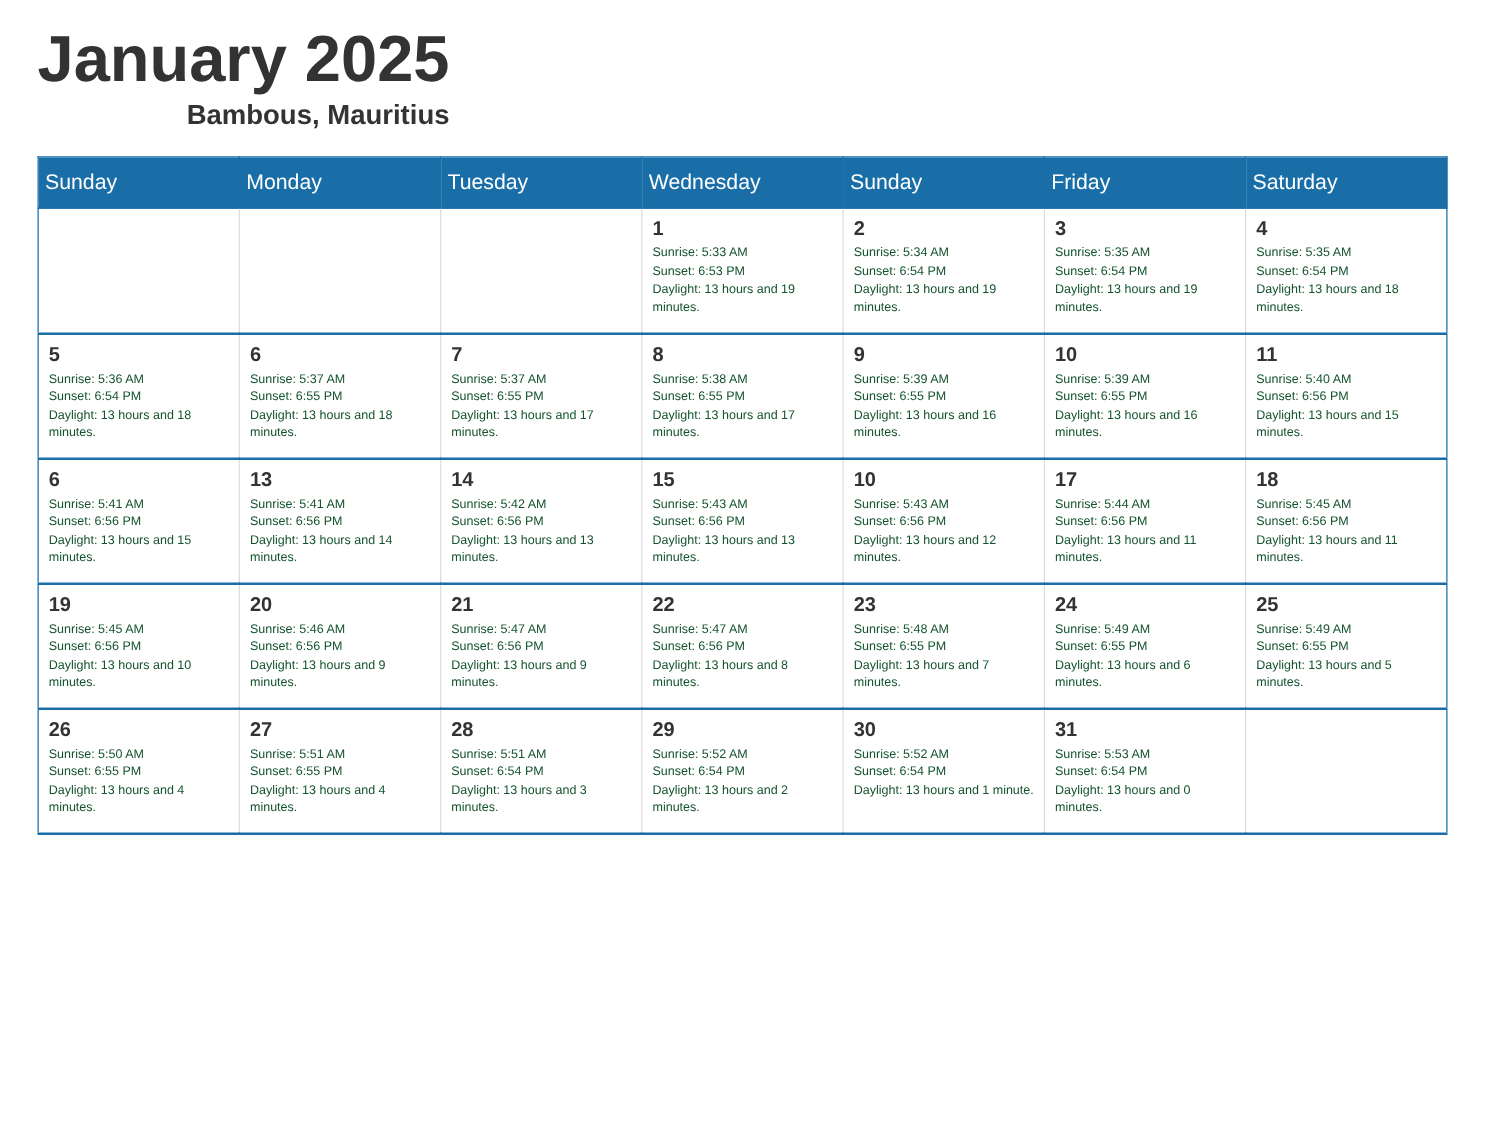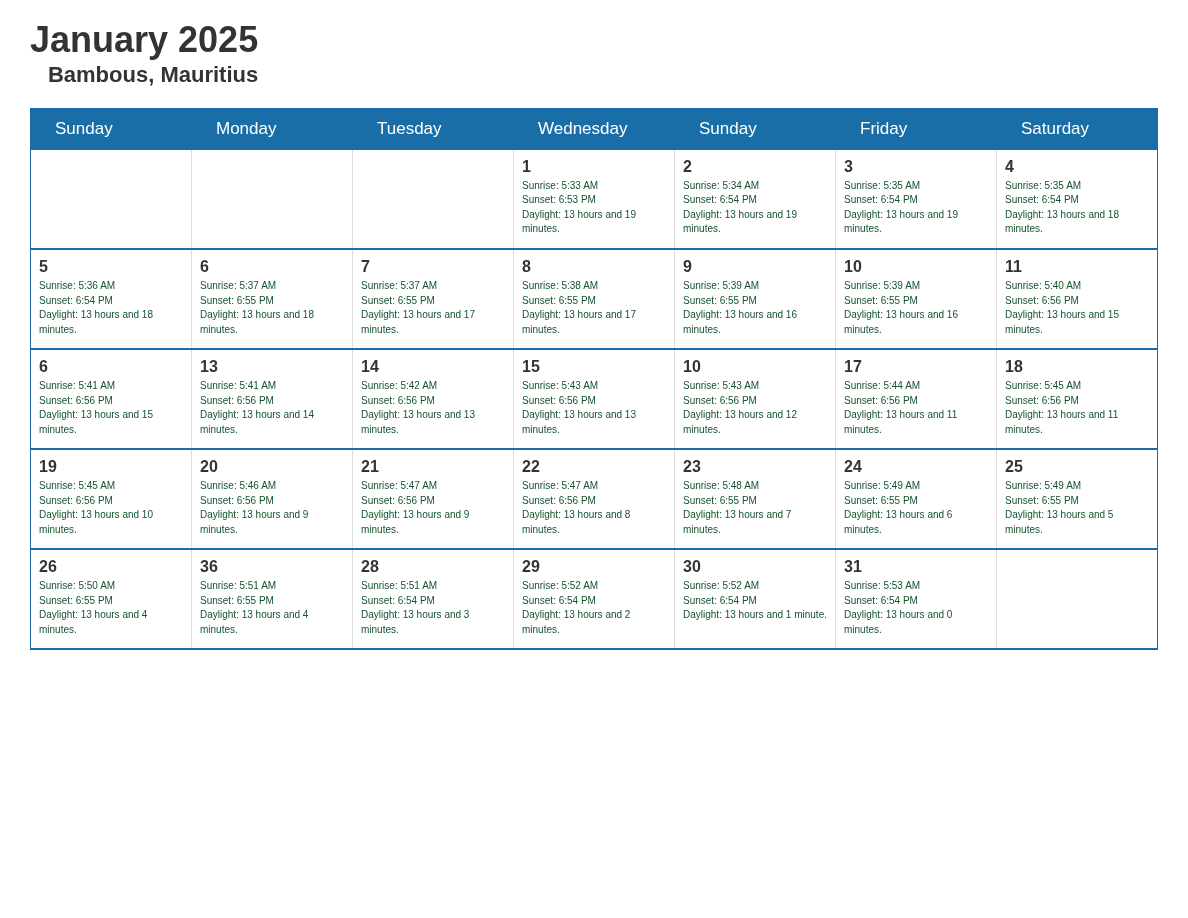--- a/index.html
+++ b/index.html
@@ -45,40 +45,40 @@
     .logo-bottom {
       font-size: 28px;
       font-weight: bold;
       color: #1a6ea8;
       margin-top: -4px;
     }
     .title-block {
       text-align: right;
     }
     .title-block h1 {
-      font-size: 36px;
+      font-size: 52px;
       font-weight: bold;
       color: #333;
       line-height: 1.1;
     }
     .title-block h2 {
       font-size: 22px;
       font-weight: bold;
       color: #333;
       margin-top: 2px;
     }
     table {
       width: 100%;
       border-collapse: collapse;
       table-layout: fixed;
     }
     thead tr th {
       background-color: #1a6ea8;
       color: #fff;
-      padding: 10px 24px;
+      padding: 10px 5px;
       font-size: 17px;
       font-weight: normal;
       text-align: left;
       border: 1px solid #1a6ea8;
     }
     tbody tr {
       border-bottom: 2px solid #1a6ea8;
     }
     tbody tr td {
       padding: 8px 8px 10px 8px;
@@ -241,21 +241,21 @@
           <span class="day-num">25</span>
           <div class="day-info">Sunrise: 5:49 AM<br>Sunset: 6:55 PM<br>Daylight: 13 hours and 5 minutes.</div>
         </td>
       </tr>
       <tr>
         <td>
           <span class="day-num">26</span>
           <div class="day-info">Sunrise: 5:50 AM<br>Sunset: 6:55 PM<br>Daylight: 13 hours and 4 minutes.</div>
         </td>
         <td>
-          <span class="day-num">36</span>
+          <span class="day-num">27</span>
           <div class="day-info">Sunrise: 5:51 AM<br>Sunset: 6:55 PM<br>Daylight: 13 hours and 4 minutes.</div>
         </td>
         <td>
           <span class="day-num">28</span>
           <div class="day-info">Sunrise: 5:51 AM<br>Sunset: 6:54 PM<br>Daylight: 13 hours and 3 minutes.</div>
         </td>
         <td>
           <span class="day-num">29</span>
           <div class="day-info">Sunrise: 5:52 AM<br>Sunset: 6:54 PM<br>Daylight: 13 hours and 2 minutes.</div>
         </td>

